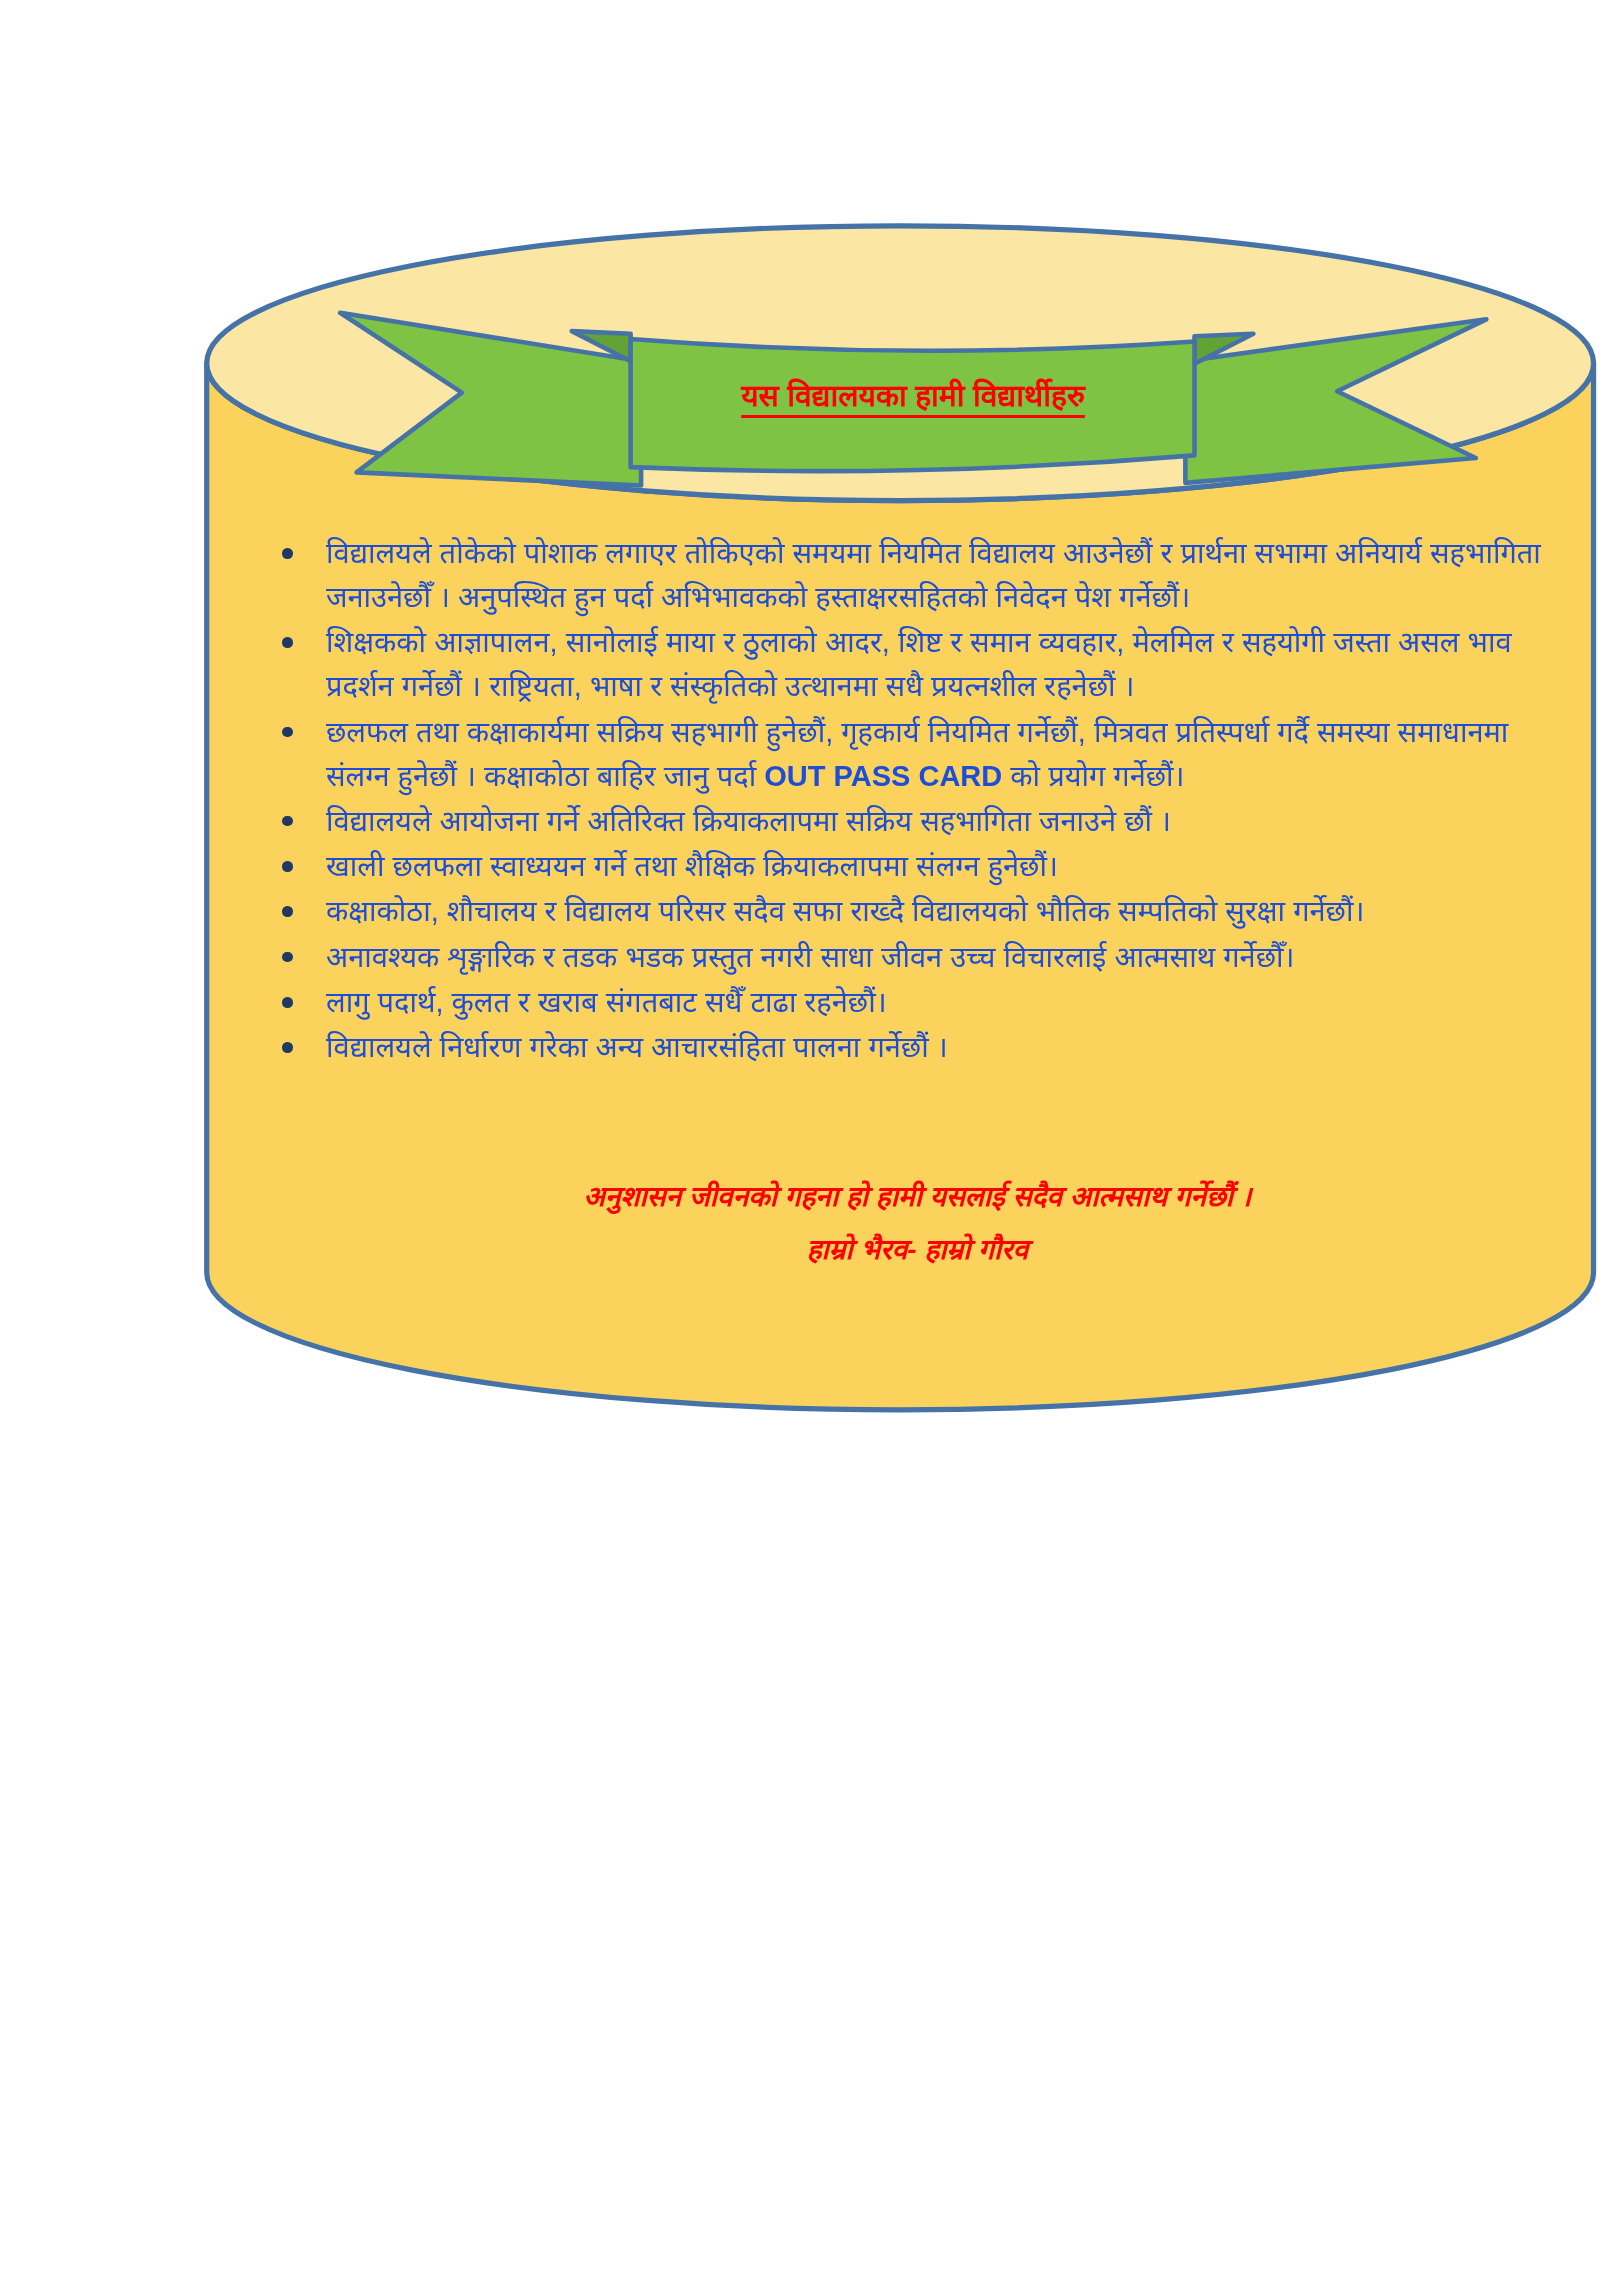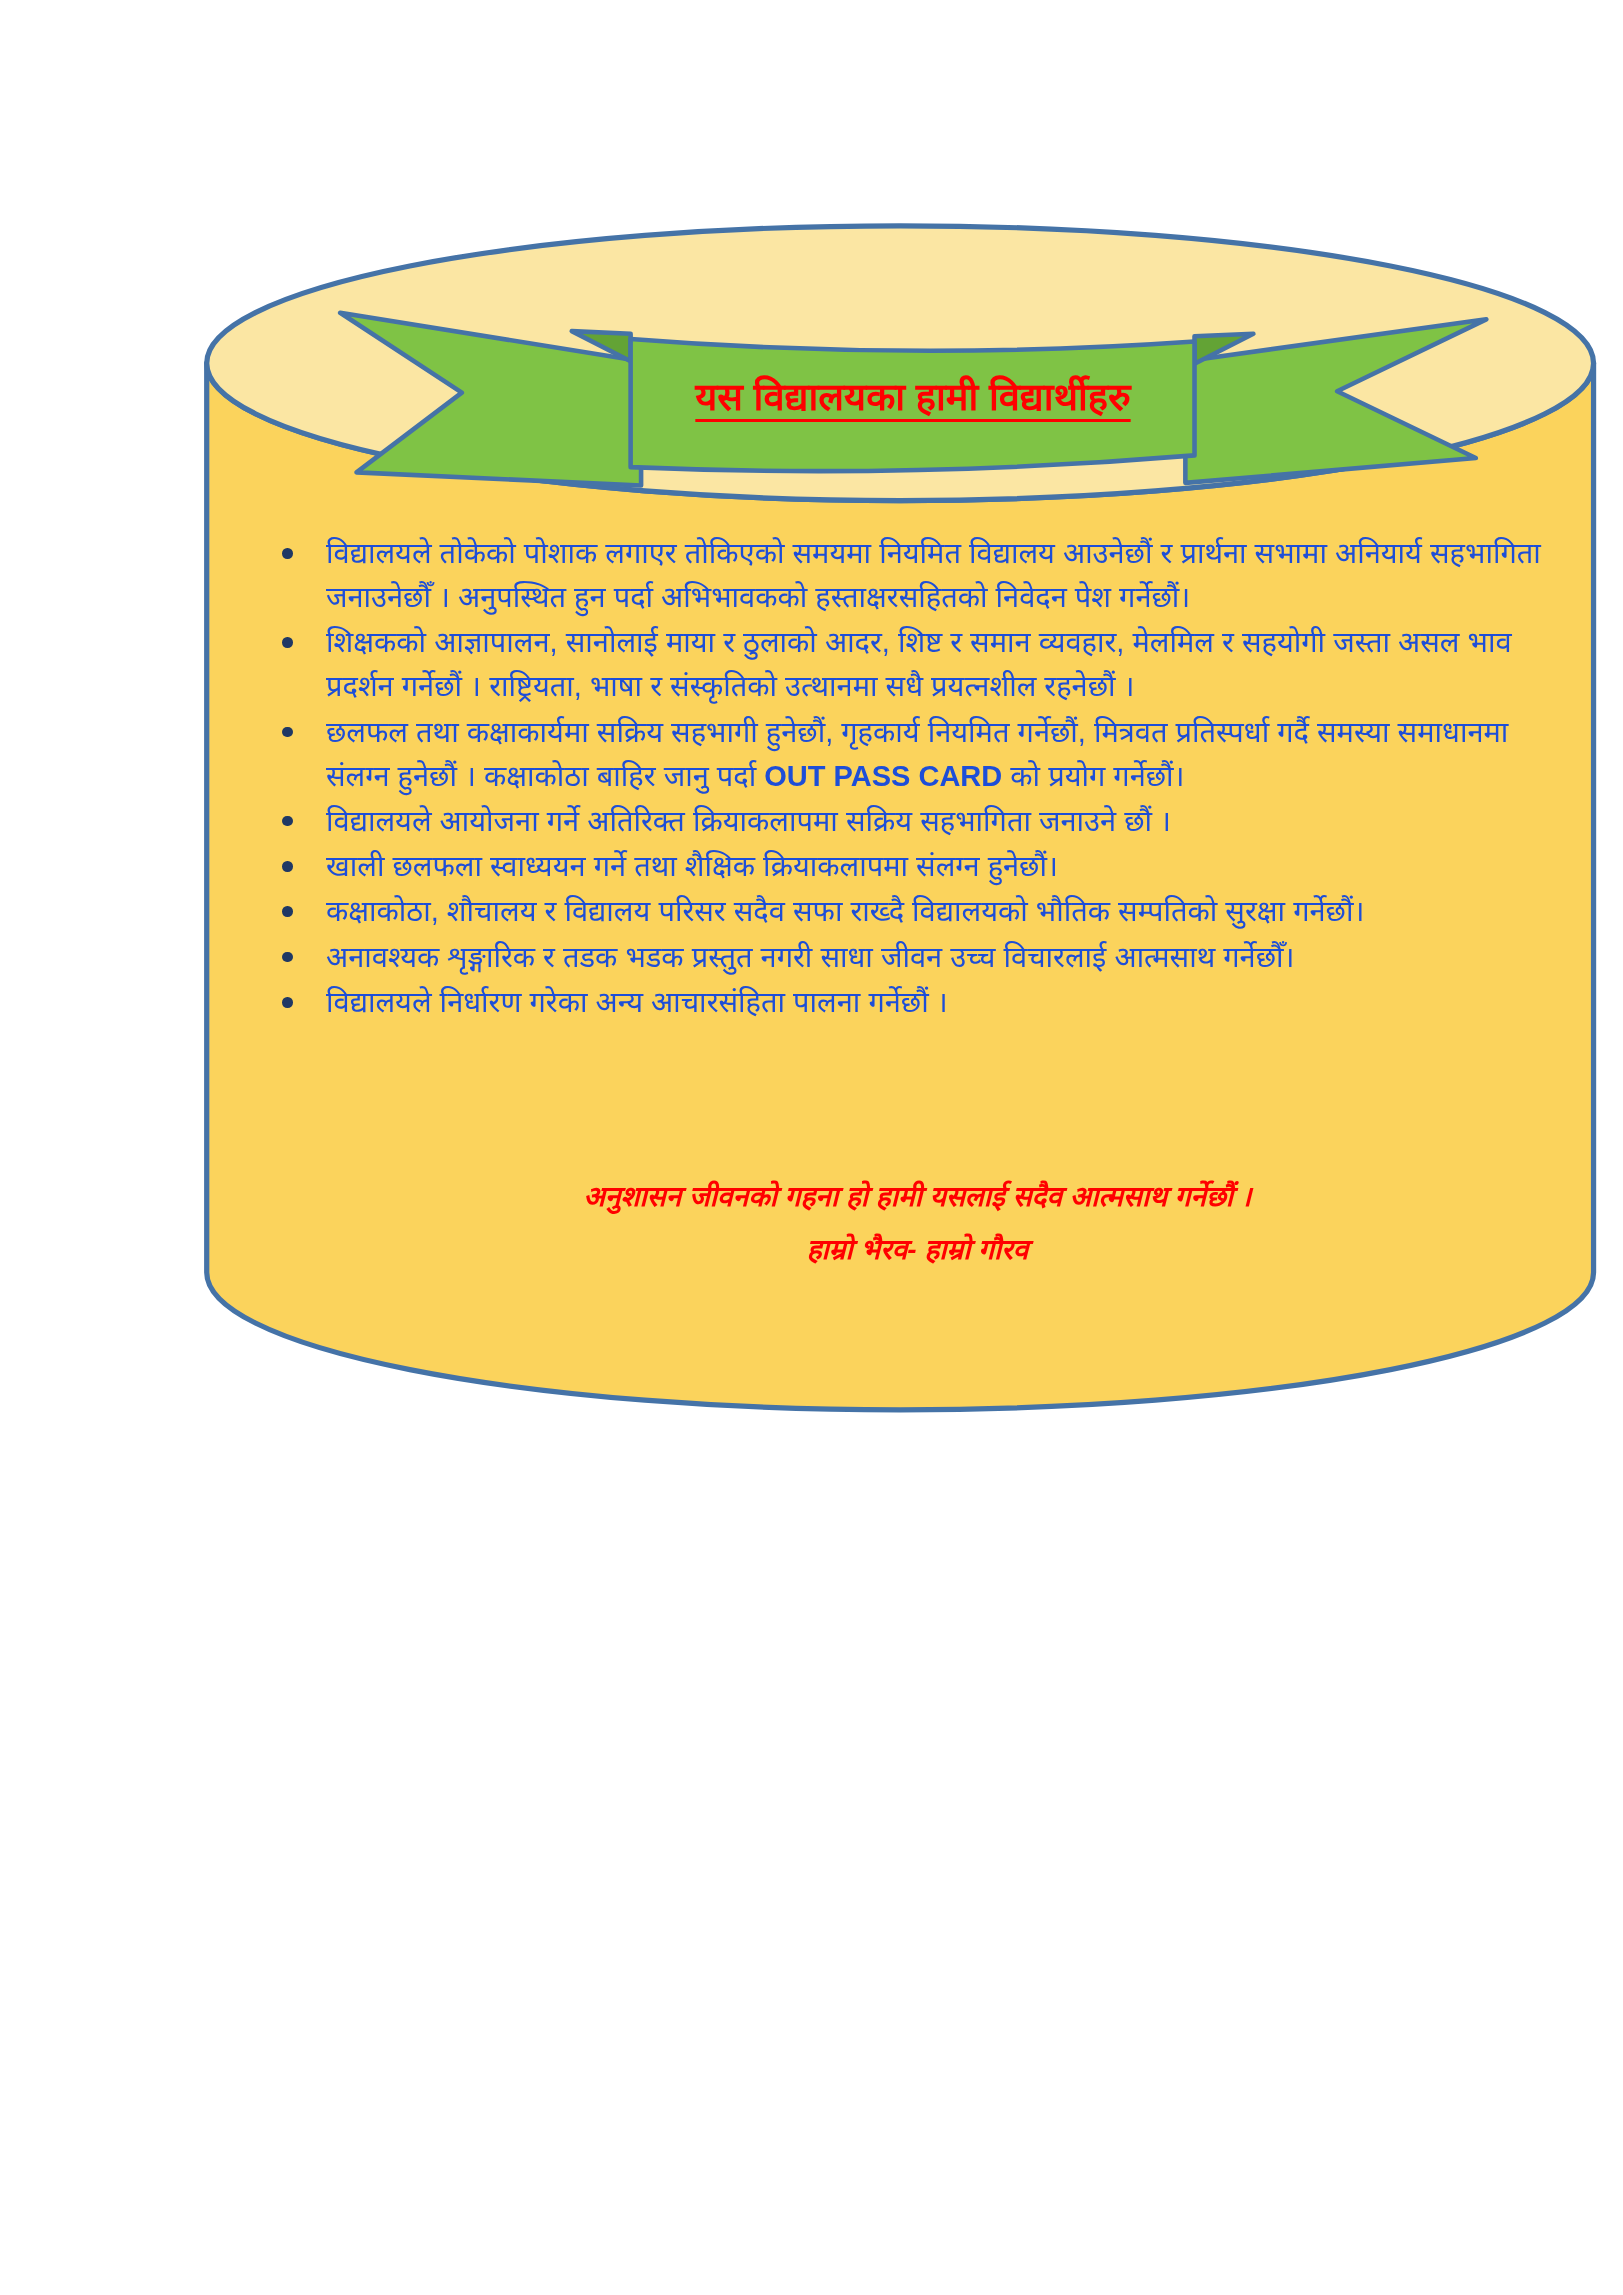--- a/index.html
+++ b/index.html
@@ -15,21 +15,21 @@
   .blue-stroke { stroke: #4573A7; stroke-width: 8px; stroke-linejoin: round; }
   .thin-stroke { stroke: #4573A7; stroke-width: 7px; stroke-linejoin: round; }
 
   .banner-title {
     position: absolute;
     left: 631px; top: 340px;
     width: 564px; height: 121px;
     display: flex; align-items: center; justify-content: center;
     padding-bottom: 11.8px;
     box-sizing: border-box;
-    font-size: 38px; font-weight: bold;
+    font-size: 30px; font-weight: bold;
     color: #FF0000;
     white-space: nowrap;
   }
   .banner-title .underlined {
     text-decoration: underline;
     text-decoration-color: #FF0000;
     text-decoration-thickness: 3.3px;
     text-underline-offset: 9.2px;
   }
 
@@ -93,20 +93,21 @@
 
   <div class="rules">
     <ul>
       <li><span>विद्यालयले तोकेको पोशाक लगाएर तोकिएको समयमा नियमित विद्यालय आउनेछौं र प्रार्थना सभामा अनियार्य सहभागिता जनाउनेछौँ । अनुपस्थित हुन पर्दा अभिभावकको हस्ताक्षरसहितको निवेदन पेश गर्नेछौं।</span></li>
       <li><span>शिक्षकको आज्ञापालन, सानोलाई माया र ठुलाको आदर, शिष्ट र समान व्यवहार, मेलमिल र सहयोगी जस्ता असल भाव प्रदर्शन गर्नेछौं । राष्ट्रियता, भाषा र संस्कृतिको उत्थानमा सधै प्रयत्नशील रहनेछौं ।</span></li>
       <li><span>छलफल तथा कक्षाकार्यमा सक्रिय सहभागी हुनेछौं, गृहकार्य नियमित गर्नेछौं, मित्रवत प्रतिस्पर्धा गर्दै समस्या समाधानमा संलग्न हुनेछौं । कक्षाकोठा बाहिर जानु पर्दा </span><b>OUT PASS CARD</b><span> को प्रयोग गर्नेछौं।</span></li>
       <li><span>विद्यालयले आयोजना गर्ने अतिरिक्त क्रियाकलापमा सक्रिय सहभागिता जनाउने छौं ।</span></li>
       <li><span>खाली छलफला स्वाध्ययन गर्ने तथा शैक्षिक क्रियाकलापमा संलग्न हुनेछौं।</span></li>
       <li><span>कक्षाकोठा, शौचालय र विद्यालय परिसर सदैव सफा राख्दै विद्यालयको भौतिक सम्पतिको सुरक्षा गर्नेछौं।</span></li>
       <li><span>अनावश्यक शृङ्गारिक र तडक भडक प्रस्तुत नगरी साधा जीवन उच्च विचारलाई आत्मसाथ गर्नेछौँ।</span></li>
+      <li><span>लागु पदार्थ, कुलत र खराब संगतबाट सधैँ टाढा रहनेछौं।</span></li>
       <li><span>विद्यालयले निर्धारण गरेका अन्य आचारसंहिता पालना गर्नेछौं ।</span></li>
     </ul>
   </div>
 
   <div class="footer">
     <div class="line1">अनुशासन जीवनको गहना हो हामी यसलाई सदैव आत्मसाथ गर्नेछौं ।</div>
     <div class="line2">हाम्रो भैरव- हाम्रो गौरव</div>
   </div>
 
 </div>

